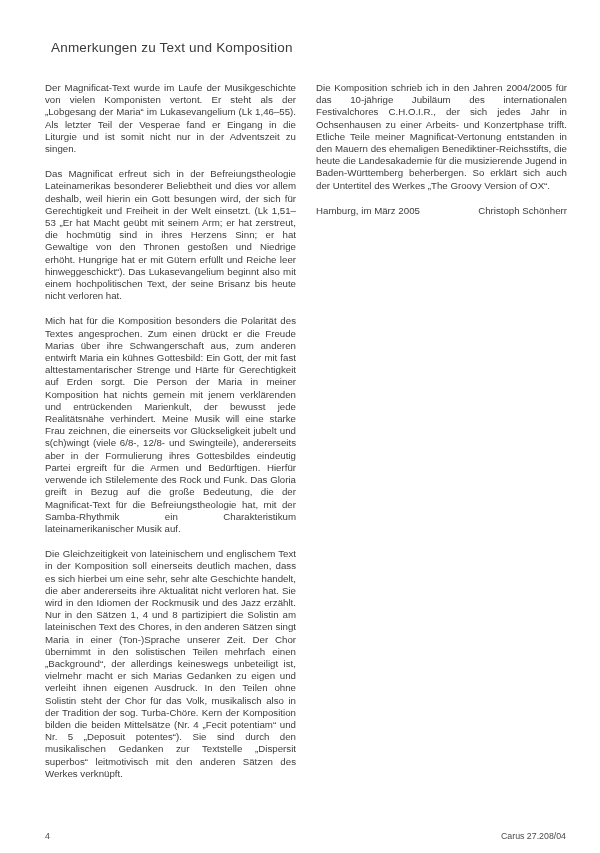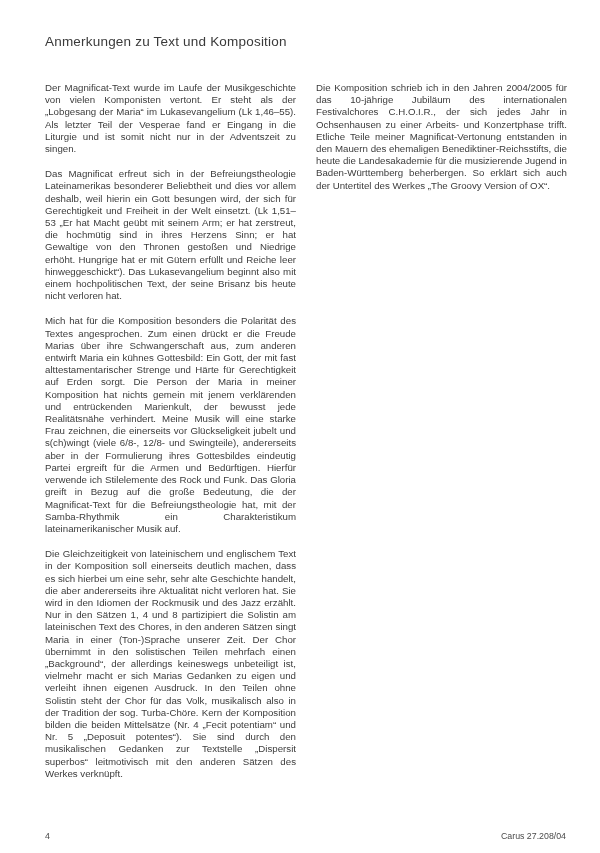--- a/index.html
+++ b/index.html
@@ -12,21 +12,21 @@
     width: 600px;
     height: 853px;
     background: #ffffff;
     font-family: "Liberation Sans", sans-serif;
     overflow: hidden;
   }
   .title {
     position: absolute;
     left: 45px;
     top: 34px;
-    margin: 0;
+    margin: 6px;
     font-size: 13.5px;
     font-weight: 400;
     letter-spacing: 0.2px;
     color: #3a3a3a;
   }
   .columns {
     position: absolute;
     left: 45px;
     top: 72px;
     width: 522px;
@@ -76,20 +76,24 @@
 
     <div class="col">
       <p>Der Magnificat-Text wurde im Laufe der Musikgeschichte von vielen Komponisten vertont. Er steht als der „Lobgesang der Maria“ im Lukasevangelium (Lk 1,46–55). Als letzter Teil der Vesperae fand er Eingang in die Liturgie und ist somit nicht nur in der Adventszeit zu singen.</p>
       <p>Das Magnificat erfreut sich in der Befreiungstheologie Lateinamerikas besonderer Beliebtheit und dies vor allem deshalb, weil hierin ein Gott besungen wird, der sich für Gerechtigkeit und Freiheit in der Welt einsetzt. (Lk 1,51–53 „Er hat Macht geübt mit seinem Arm; er hat zerstreut, die hochmütig sind in ihres Herzens Sinn; er hat Gewaltige von den Thronen gestoßen und Niedrige erhöht. Hungrige hat er mit Gütern erfüllt und Reiche leer hinweggeschickt“). Das Lukasevangelium beginnt also mit einem hochpolitischen Text, der seine Brisanz bis heute nicht verloren hat.</p>
       <p>Mich hat für die Komposition besonders die Polarität des Textes angesprochen. Zum einen drückt er die Freude Marias über ihre Schwangerschaft aus, zum anderen entwirft Maria ein kühnes Gottesbild: Ein Gott, der mit fast alttestamentarischer Strenge und Härte für Gerechtigkeit auf Erden sorgt. Die Person der Maria in meiner Komposition hat nichts gemein mit jenem verklärenden und entrückenden Marienkult, der bewusst jede Realitätsnähe verhindert. Meine Musik will eine starke Frau zeichnen, die einerseits vor Glückseligkeit jubelt und s(ch)wingt (viele 6/8-, 12/8- und Swingteile), andererseits aber in der Formulierung ihres Gottesbildes eindeutig Partei ergreift für die Armen und Bedürftigen. Hierfür verwende ich Stilelemente des Rock und Funk. Das Gloria greift in Bezug auf die große Bedeutung, die der Magnificat-Text für die Befreiungstheologie hat, mit der Samba-Rhythmik ein Charakteristikum lateinamerikanischer Musik auf.</p>
       <p>Die Gleichzeitigkeit von lateinischem und englischem Text in der Komposition soll einerseits deutlich machen, dass es sich hierbei um eine sehr, sehr alte Geschichte handelt, die aber andererseits ihre Aktualität nicht verloren hat. Sie wird in den Idiomen der Rockmusik und des Jazz erzählt. Nur in den Sätzen 1, 4 und 8 partizipiert die Solistin am lateinischen Text des Chores, in den anderen Sätzen singt Maria in einer (Ton-)Sprache unserer Zeit. Der Chor übernimmt in den solistischen Teilen mehrfach einen „Background“, der allerdings keineswegs unbeteiligt ist, vielmehr macht er sich Marias Gedanken zu eigen und verleiht ihnen eigenen Ausdruck. In den Teilen ohne Solistin steht der Chor für das Volk, musikalisch also in der Tradition der sog. Turba-Chöre. Kern der Komposition bilden die beiden Mittelsätze (Nr. 4 „Fecit potentiam“ und Nr. 5 „Deposuit potentes“). Sie sind durch den musikalischen Gedanken zur Textstelle „Dispersit superbos“ leitmotivisch mit den anderen Sätzen des Werkes verknüpft.</p>
     </div>
 
     <div class="col">
       <p>Die Komposition schrieb ich in den Jahren 2004/2005 für das 10-jährige Jubiläum des internationalen Festivalchores C.H.O.I.R., der sich jedes Jahr in Ochsenhausen zu einer Arbeits- und Konzertphase trifft. Etliche Teile meiner Magnificat-Vertonung entstanden in den Mauern des ehemaligen Benediktiner-Reichsstifts, die heute die Landesakademie für die musizierende Jugend in Baden-Württemberg beherbergen. So erklärt sich auch der Untertitel des Werkes „The Groovy Version of OX“.</p>
+      <div class="dateline">
+        <span>Hamburg, im März 2005</span>
+        <span>Christoph Schönherr</span>
+      </div>
     </div>
 
   </div>
 
   <div class="footer">
     <span>4</span>
     <span>Carus 27.208/04</span>
   </div>
 
 </div>

